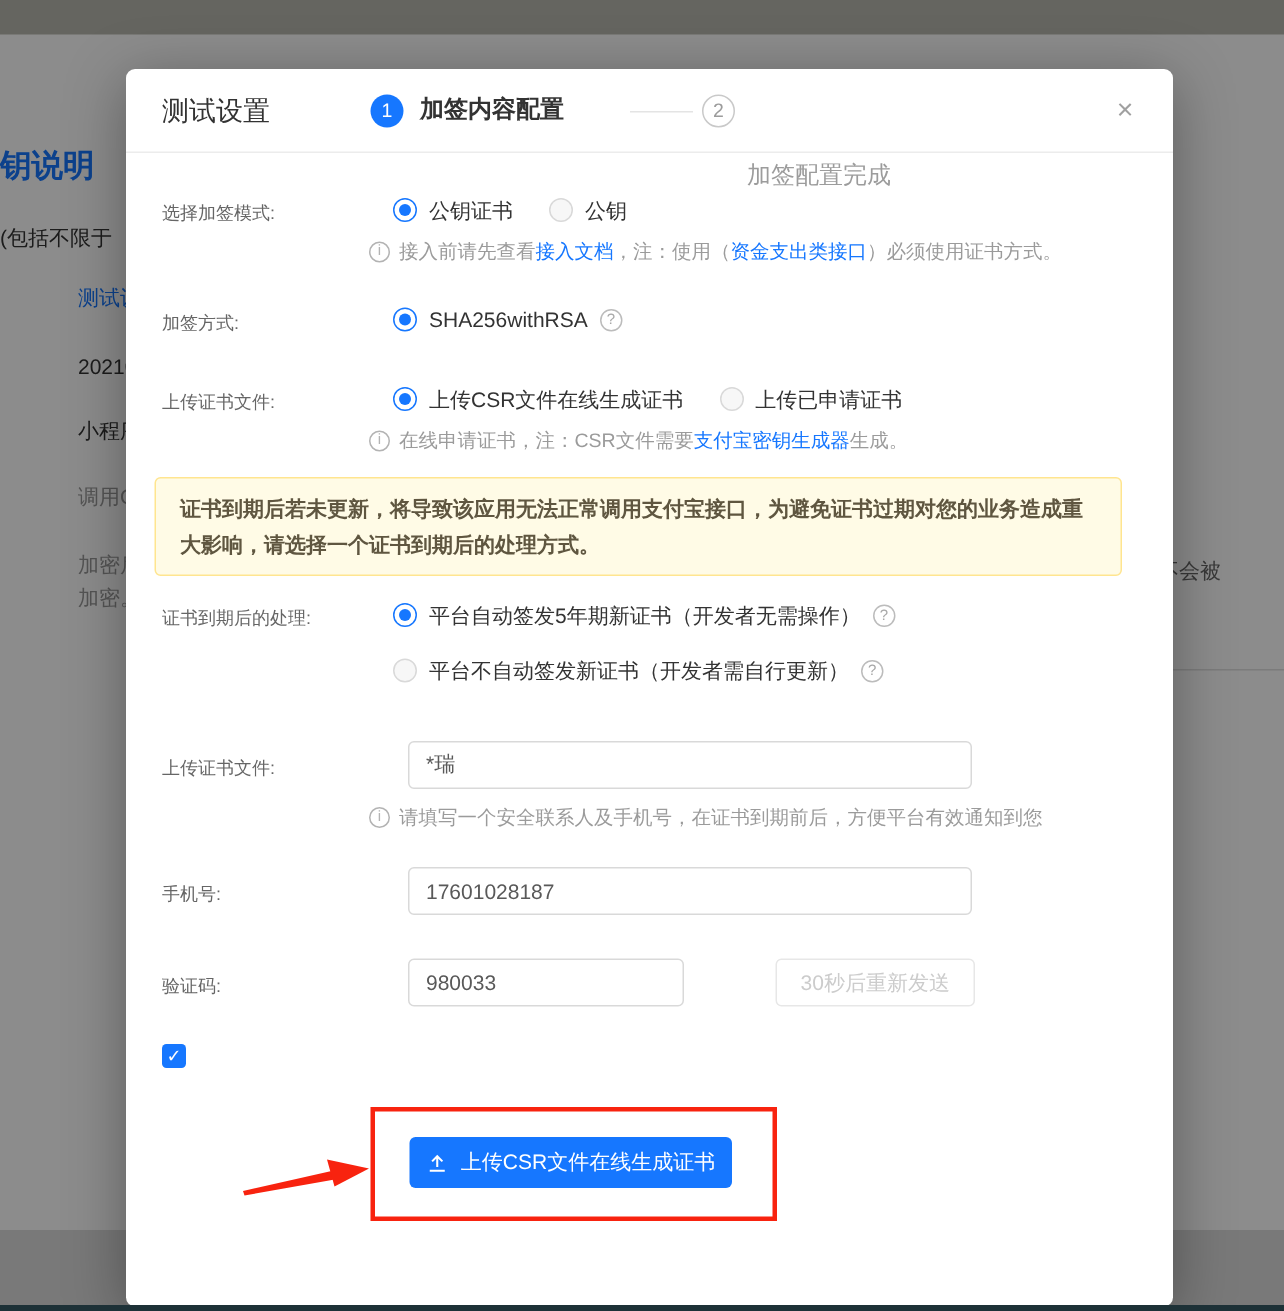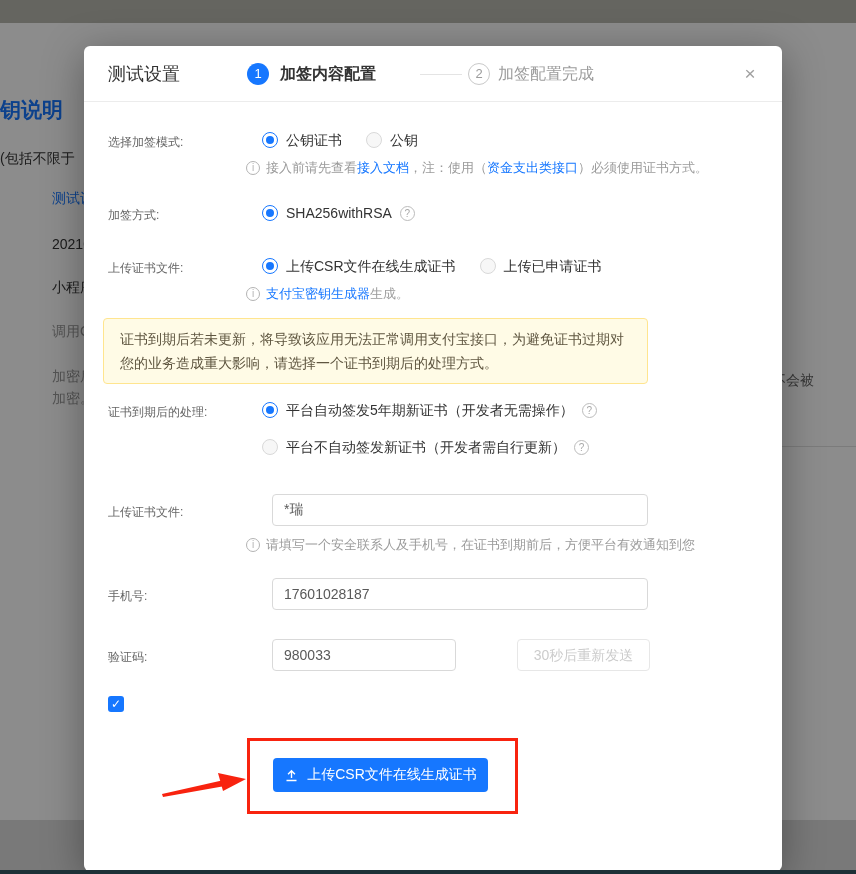--- a/index.html
+++ b/index.html
@@ -27,21 +27,21 @@
   #modal { position:absolute; left:84px; top:46px; width:698px; height:825px;
     background:#fff; border-radius:6px; z-index:10;
     box-shadow:0 8px 40px rgba(0,0,0,0.35); }
   .m-header { left:0; top:0; width:698px; height:56px; border-bottom:1px solid #ececec; }
   .m-title { left:24px; top:0; line-height:56px; font-size:18px; color:#333; }
   .step-circle { width:22px; height:22px; border-radius:50%; text-align:center;
     line-height:22px; font-size:13px; }
   .step-on { background:#1677ff; color:#fff; }
   .step-off { background:#fff; color:#9c9c9c; border:1px solid #c9c9c9; line-height:20px; }
   .step-label-on { font-size:16px; color:#333; font-weight:bold; line-height:22px; }
-  .step-label-off { font-size:16px; color:#9c9c9c; line-height:22px; }
+  .step-label-off { font-size:16px; color:#9c9c9c; line-height:22px;margin-top:44px; }
   .step-line { width:42px; height:1px; background:#e4e4e4; }
   .m-close { left:652px; top:14px; width:28px; height:28px; font-size:19px; color:#a0a0a0;
     text-align:center; line-height:28px; cursor:pointer; }
 
   .f-label { left:24px; font-size:12px; color:#666; line-height:20px; white-space:nowrap; }
   .radio-row { display:flex; align-items:center; white-space:nowrap; }
   .radio { width:16px; height:16px; border-radius:50%; flex:0 0 16px; margin-right:8px; }
   .radio-on { border:1px solid #1677ff; background:#fff; position:relative; }
   .radio-on::after { content:""; position:absolute; left:3px; top:3px; width:8px; height:8px;
     border-radius:50%; background:#1677ff; }
@@ -52,23 +52,23 @@
   .hint { font-size:13px; color:#9b9b9b; line-height:18px; white-space:nowrap;
     display:flex; align-items:center; }
   .icon-info { display:inline-block; width:14px; height:14px; border:1px solid #b3b3b3;
     border-radius:50%; color:#b3b3b3; font-size:10px; line-height:12px; text-align:center;
     margin-right:6px; font-style:normal; flex:0 0 14px; }
   .icon-help { display:inline-block; width:15px; height:15px; border:1px solid #bcbcbc;
     border-radius:50%; color:#a8a8a8; font-size:10px; line-height:13px; text-align:center;
     margin-left:8px; }
   .link { color:#1677ff; text-decoration:none; cursor:pointer; }
 
-  .warn-box { left:19px; top:272px; width:545px; background:#fffbe6;
+  .warn-box { left:19px; top:272px; width:645px; background:#fffbe6;
     border:1px solid #ffe58f; border-radius:4px; padding:8px 16px;
-    font-size:14px; color:#5f5640; line-height:24px; }
+    font-size:14px; color:#5f5640; line-height:24px;font-weight:bold; }
 
   .text-input { position:absolute; height:32px; border:1px solid #d9d9d9; border-radius:4px;
     font-size:14px; color:#595959; padding:0 11px; background:#fff; outline:none;
     font-family:inherit; }
   .resend-btn { left:433px; top:593px; width:133px; height:32px; background:#fff;
     border:1px solid #e7e7e7; border-radius:4px; color:#ccc; font-size:14px;
     text-align:center; line-height:30px; }
 
   .checkbox { left:24px; top:650px; width:16px; height:16px; background:#1677ff;
     border-radius:3px; color:#fff; font-size:12px; line-height:16px; text-align:center; }
@@ -143,20 +143,21 @@
 
   <div class="abs f-label" style="top:212px">上传证书文件:</div>
   <div class="abs radio-row" style="left:178px;top:210px">
     <span class="radio radio-on"></span>
     <span class="radio-label">上传CSR文件在线生成证书</span>
     <span class="radio radio-off opt-gap"></span>
     <span class="radio-label">上传已申请证书</span>
   </div>
   <div class="abs hint" style="left:162px;top:239px">
     <i class="icon-info">i</i>
+    <span>在线申请证书，注：CSR文件需要</span>
     <span class="link">支付宝密钥生成器</span>
     <span>生成。</span>
   </div>
 
   <div class="abs warn-box">证书到期后若未更新，将导致该应用无法正常调用支付宝接口，为避免证书过期对您的业务造成重大影响，请选择一个证书到期后的处理方式。</div>
 
   <div class="abs f-label" style="top:356px">证书到期后的处理:</div>
   <div class="abs radio-row" style="left:178px;top:354px">
     <span class="radio radio-on"></span>
     <span class="radio-label">平台自动签发5年期新证书（开发者无需操作）</span>

